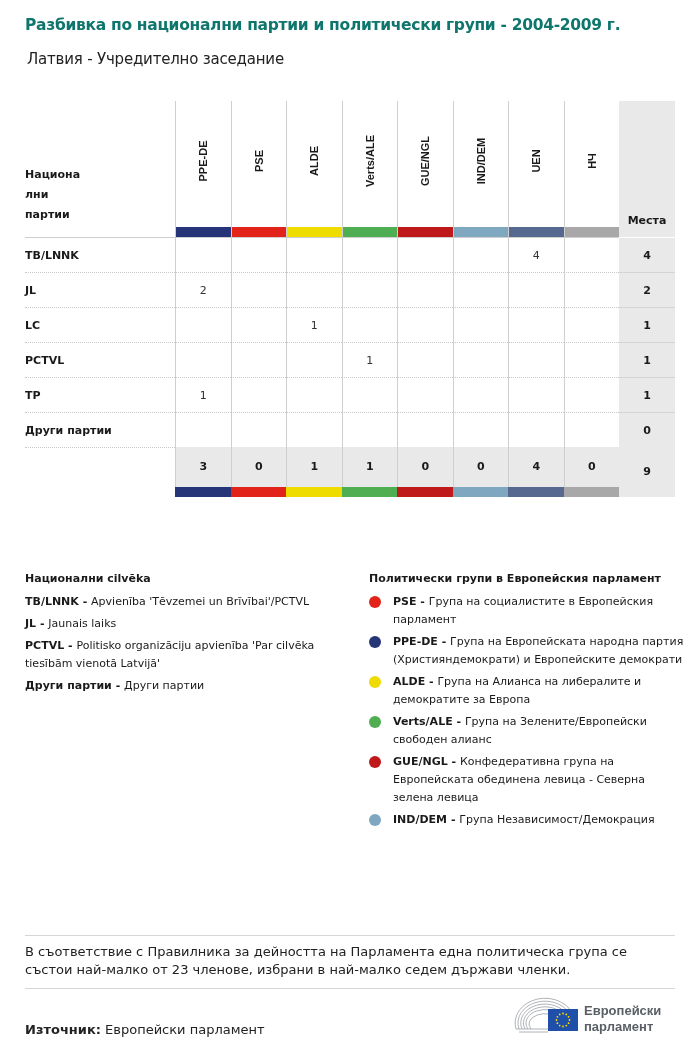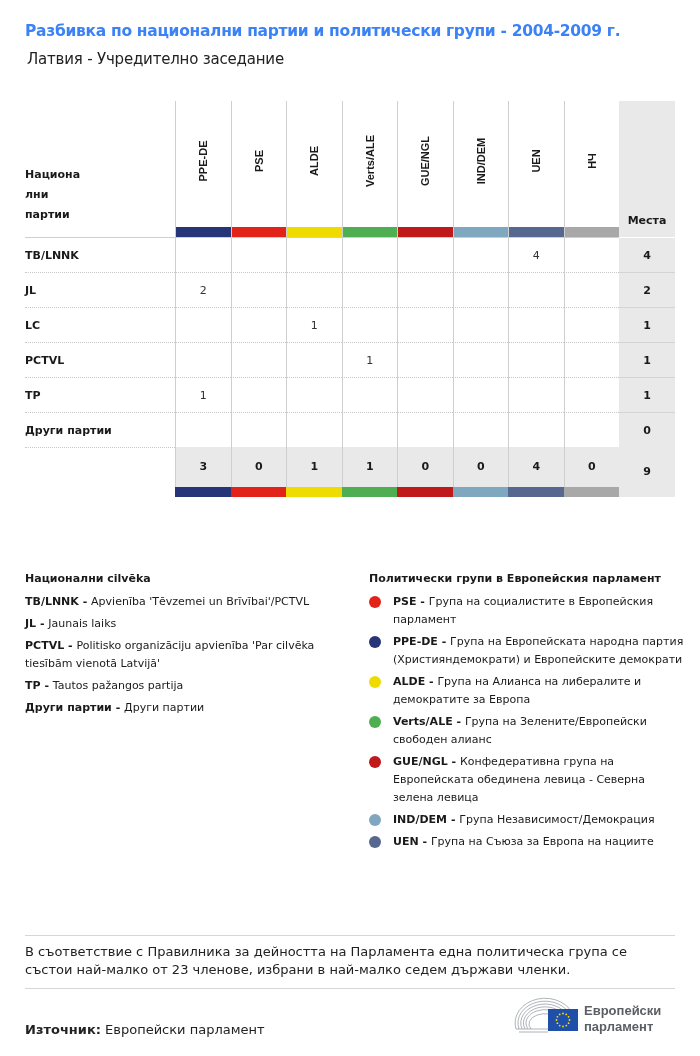--- a/index.html
+++ b/index.html
@@ -1,19 +1,19 @@
 <!DOCTYPE html>
 <html><head>
 <meta charset="utf-8">
 <style>
   * { box-sizing: border-box; margin: 0; padding: 0; }
   html, body { width: 700px; height: 1056px; background: #ffffff; overflow: hidden; }
   body { font-family: "DejaVu Sans", sans-serif; color: #1a1a1a; position: relative; }
 
-  .title { position: absolute; left: 25px; top: 22px; font-size: 15.5px; font-weight: bold; letter-spacing: -0.3px; color: #3b82f6; }
+  .title { position: absolute; left: 25px; top: 16px; font-size: 15.5px; font-weight: bold; letter-spacing: -0.3px; color: #0f766e; }
   .subtitle { position: absolute; left: 27px; top: 50px; font-size: 15px; color: #222; letter-spacing: -0.2px; }
 
   
   .tbl { position: absolute; left: 25px; top: 101px; width: 650px; }
   .hdr { position: absolute; left: 0; top: 0; height: 136px; width: 650px; }
   .hdr-label { position: absolute; left: 0; top: 64px; width: 140px; font-size: 11px; font-weight: bold; line-height: 20px; }
   .col { position: absolute; top: 0; width: 55.5px; height: 136px; border-left: 1px solid #cfcfcf; }
   .col .vtxt { position: absolute; left: 50%; top: 60px; transform: translate(-50%, -50%) rotate(-90deg); font-size: 11px; font-weight: bold; white-space: nowrap; font-family: "Liberation Sans", sans-serif; }
   .col .cbar { position: absolute; left: 0; right: 0; bottom: 0; height: 10px; }
   .seats-hdr { position: absolute; left: 594px; top: 0; width: 56px; height: 136px; background: #e9e9e9; }
@@ -196,35 +196,33 @@
       <div class="tseat">9</div>
     </div>
 </div>
 
 <div class="leg-left">
   <div class="leg-title">Национални  cilvēka</div>
   <div id="leg-parties">
       <div class="leg-item"><b>TB/LNNK</b><b> - </b><span>Apvienība 'Tēvzemei un Brīvībai'/PCTVL</span></div>
       <div class="leg-item"><b>JL</b><b> - </b><span>Jaunais laiks</span></div>
       <div class="leg-item"><b>PCTVL</b><b> - </b><span>Politisko organizāciju apvienība 'Par cilvēka tiesībām vienotā Latvijā'</span></div>
-      <div class="leg-item"><b>TP</b><b> - </b><span>Tautos pažangos partija</span></div>
       <div class="leg-item"><b>Други партии</b><b> - </b><span>Други партии</span></div>
     </div>
 </div>
 
 <div class="leg-right">
   <div class="leg-title">Политически групи в Европейския парламент</div>
   <div id="leg-groups">
       <div class="gitem"><span class="dot" style="background:#e2231a"></span><b>PSE</b><b> - </b><span>Група на социалистите в Европейския парламент</span></div>
       <div class="gitem"><span class="dot" style="background:#263478"></span><b>PPE-DE</b><b> - </b><span>Група на Европейската народна партия (Християндемократи) и Европейските демократи</span></div>
       <div class="gitem"><span class="dot" style="background:#eedc00"></span><b>ALDE</b><b> - </b><span>Група на Алианса на либералите и демократите за Европа</span></div>
       <div class="gitem"><span class="dot" style="background:#4fae52"></span><b>Verts/ALE</b><b> - </b><span>Група на Зелените/Европейски свободен алианс</span></div>
       <div class="gitem"><span class="dot" style="background:#c0191c"></span><b>GUE/NGL</b><b> - </b><span>Конфедеративна група на Европейската обединена левица - Северна зелена левица</span></div>
       <div class="gitem"><span class="dot" style="background:#7fa8c0"></span><b>IND/DEM</b><b> - </b><span>Група Независимост/Демокрация</span></div>
-      <div class="gitem"><span class="dot" style="background:#56688f"></span><b>UEN</b><b> - </b><span>Група на Съюза за Европа на нациите</span></div>
     </div>
 </div>
 
 <div class="hr1"></div>
 <div class="note">В съответствие с Правилника за дейността на Парламента една политическа група се състои най-малко от 23 членове, избрани в най-малко седем държави членки.</div>
 <div class="hr2"></div>
 <div class="source">
   <b>Източник:</b>
   <span>Европейски парламент</span>
 </div>

